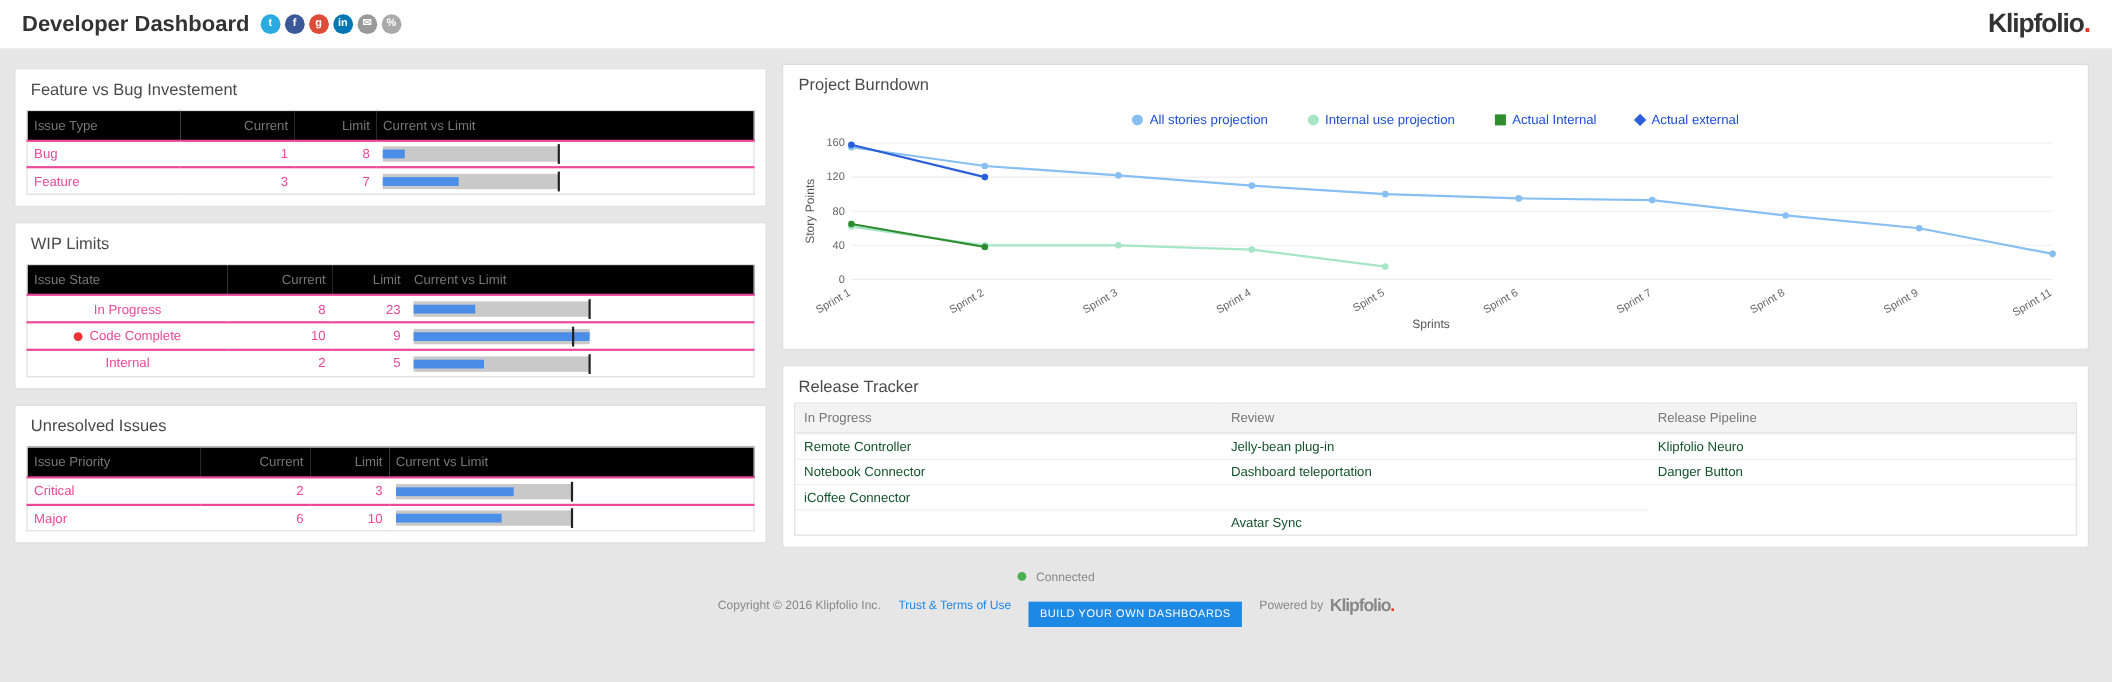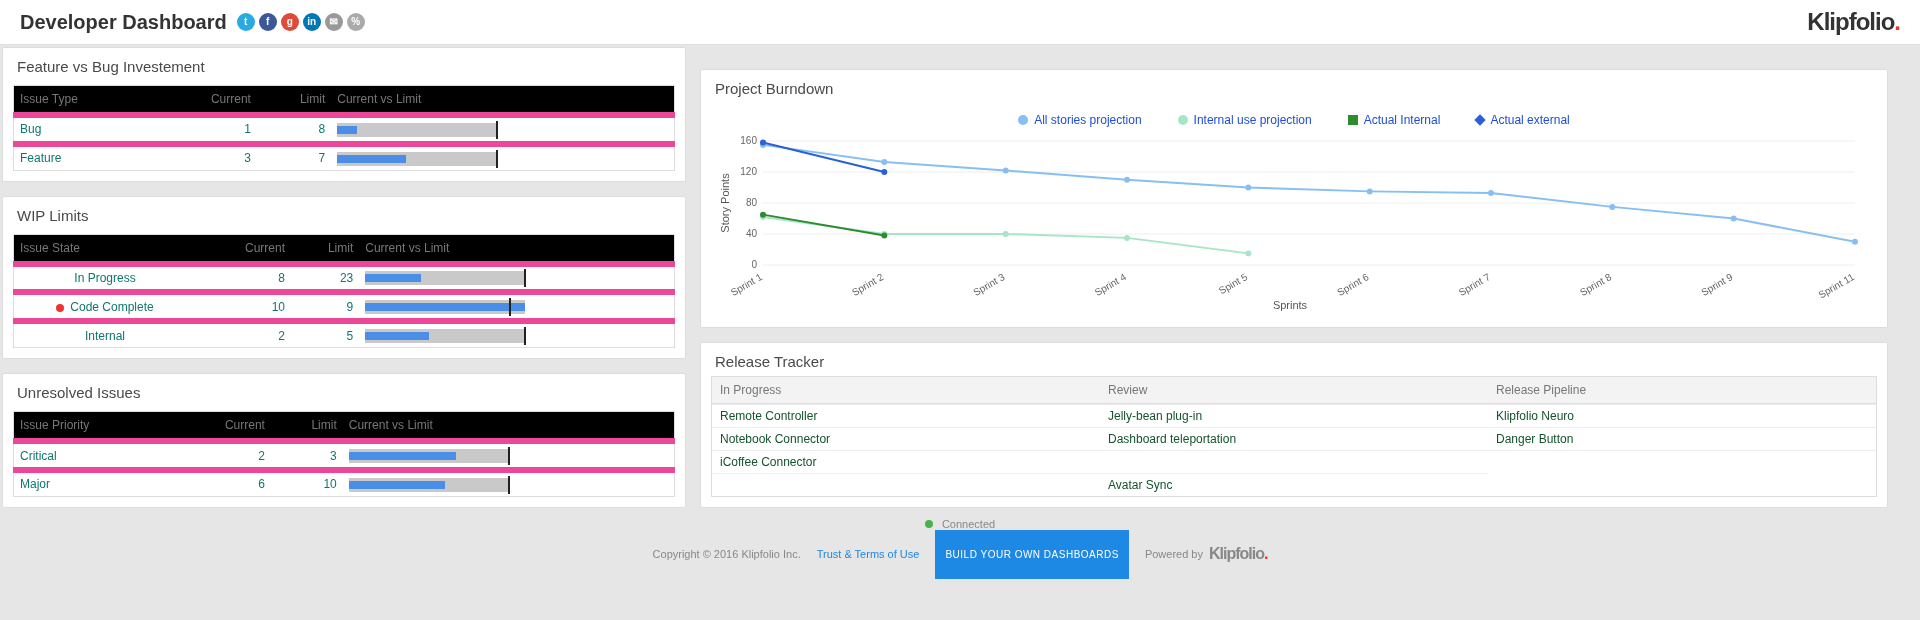--- a/index.html
+++ b/index.html
@@ -31,22 +31,22 @@
   .em { background:#999; } .lk { background:#aaa; }
   .brand {
     font-family: "Arial Black", Arial, sans-serif;
     font-weight: 900; font-size: 24px; letter-spacing: -1px;
   }
   .brand .dot { color:#e32; }
 
   .dash {
     display: flex;
     gap: 14px;
-    padding: 2px;
-    align-items: flex-end;
+    padding: 13px;
+    align-items: center;
   }
   .col { display:flex; flex-direction:column; gap:14px; }
   .col-left { width: 684px; }
   .col-right { width: 1188px; }
 
   .panel {
     background: #fff;
     border: 1px solid #ddd;
     border-radius: 2px;
   }
@@ -66,22 +66,22 @@
     background: #000000;
     color: #777;
     font-weight: normal;
     padding: 6px 6px;
     border-bottom: 1px solid #ddd;
     text-align: left;
   }
   .tbl th.r { text-align: right; }
   .tbl td {
     padding: 4px 6px;
-    border-top: 6px solid #ec4899;
-    color: #0f766e;
+    border-top: 2px solid #ec4899;
+    color: #ec4899;
     white-space: nowrap;
     margin-left: 20px;
   }
   .tbl td.r { text-align: right; }
   .tbl td.c { text-align: center; }
   .bullet {
     width: 160px; height: 14px; position: relative;
     background: #c9c9c9; display:inline-block; vertical-align: middle;
   }
   .bullet .bar {
@@ -122,22 +122,22 @@
   }
 
   
   .footer {
     display:flex; align-items:center; justify-content:space-between;
     padding:8px 20px; font-size:11px; color:#888; background:#e6e6e6;flex-direction:column;
   }
   .footer-right { display:flex; align-items:center; gap:16px; }
   .green-dot { width:8px; height:8px; border-radius:50%; background:#4caf50; display:inline-block; margin-right:6px; }
   .cta-btn {
-    background:#1e88e5; color:#fff; padding:19px 10px; font-size:10px;
-    letter-spacing:.5px; border:none; cursor:pointer;
+    background:#1e88e5; color:#fff; padding:6px 10px; font-size:10px;
+    letter-spacing:.5px; border:none; cursor:pointer;margin-top:16px;
   }
   .powered { display:flex; align-items:center; gap:6px; }
   .powered .brand { font-size:16px; }
   a.footer-link { color:#1e88e5; text-decoration:none; }
 </style>
 </head>
 <body>
 
 <div class="header">
   <div class="header-left">

